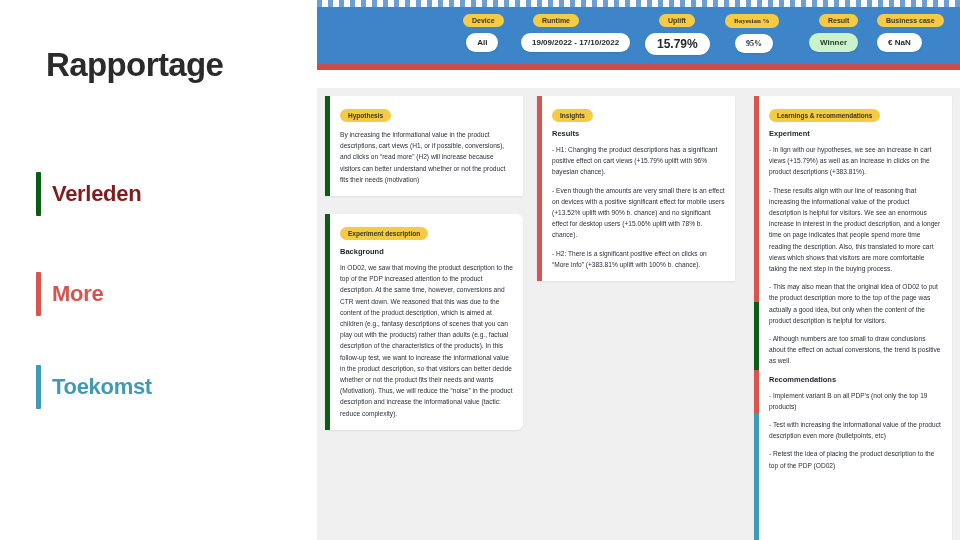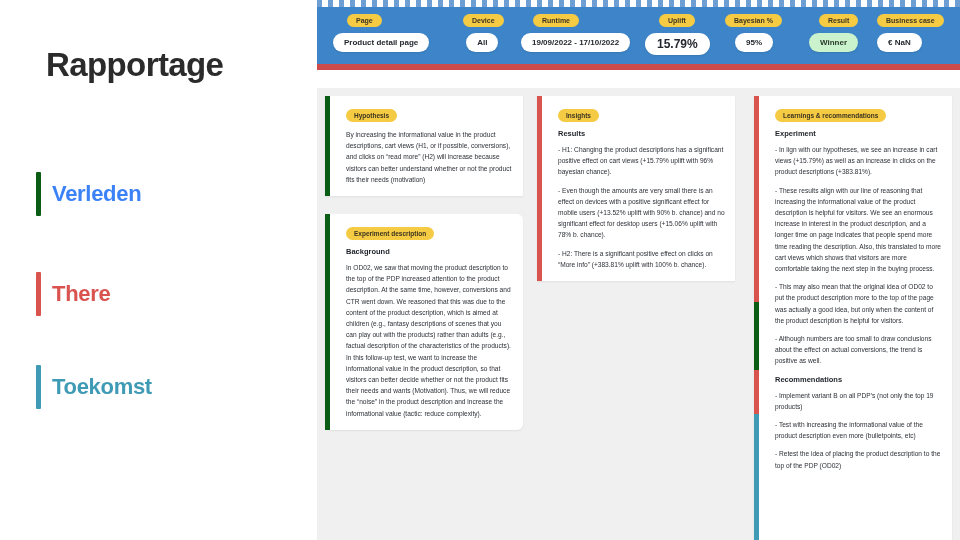--- a/index.html
+++ b/index.html
@@ -79,34 +79,34 @@
 
   #metric-0 { left: 16px; }
   #metric-0 .tagwrap { padding-left: 14px; }
   #metric-1 { left: 138px; }
   #metric-1 .tagwrap { padding-left: 8px; }
   #metric-1 .pillwrap { padding-left: 6px; text-align: center; }
   #metric-2 { left: 204px; }
   #metric-2 .tagwrap { padding-left: 12px; }
   #metric-3 { left: 328px; }
   #metric-3 .tagwrap { padding-left: 14px; }
-  #metric-4 { left: 404px; }
+  #metric-4 { left: 404px; font-family: Liberation Serif, serif; }
   #metric-4 .tagwrap { padding-left: 4px; }
   #metric-4 .pillwrap { padding-left: 14px; }
   #metric-5 { left: 492px; }
   #metric-5 .tagwrap { padding-left: 10px; }
   #metric-6 { left: 560px; }
 
   
   .card {
     position: absolute; background: #ffffff; display: flex;
     box-shadow: 0 1px 2px rgba(0,0,0,0.07);
   }
   .card-accent { width: 5px; flex: none; }
-  .card-body { flex: 1; padding: 8px 10px 11px 16px; min-width: 0; }
+  .card-body { flex: 1; padding: 8px 10px 11px 10px; min-width: 0; }
 
   .chip {
     display: inline-block; background: #f5cb44; color: #3b3320;
     font-size: 6.5px; font-weight: bold; border-radius: 8px;
     padding: 3px 8px; margin-bottom: 7px; white-space: nowrap;
   }
   .card-h {
     font-size: 7.5px; font-weight: bold; color: #1e2228;
     margin-bottom: 6px;
   }
@@ -132,43 +132,39 @@
 </head>
 <body>
 
 <div id="root">
 
   <div class="left-pane">
     <div class="deck-title">Rapportage</div>
 
     <div class="nav-item" id="nav-0">
       <div class="nav-bar" style="background:#0b5c14"></div>
-      <div class="nav-label" style="color:#3b82f6">Verleden</div>
+      <div class="nav-label" style="color:#7f1d1d">Verleden</div>
     </div>
     <div class="nav-item" id="nav-1">
       <div class="nav-bar" style="background:#d9534f"></div>
-      <div class="nav-label" style="color:#d9534f">There</div>
+      <div class="nav-label" style="color:#d9534f">More</div>
     </div>
     <div class="nav-item" id="nav-2">
       <div class="nav-bar" style="background:#3f9bb5"></div>
       <div class="nav-label" style="color:#3f9bb5">Toekomst</div>
     </div>
   </div>
 
   <div class="canvas">
 
     <div class="dot-strip"></div>
     <div class="header-band"></div>
     <div class="red-rule"></div>
     <div class="header-gap"></div>
 
-    <div class="metric" id="metric-0">
-      <span class="tagwrap"><span class="metric-tag">Page</span></span>
-      <span class="pillwrap"><span class="metric-pill">Product detail page</span></span>
-    </div>
     <div class="metric" id="metric-1">
       <span class="tagwrap"><span class="metric-tag">Device</span></span>
       <span class="pillwrap"><span class="metric-pill">All</span></span>
     </div>
     <div class="metric" id="metric-2">
       <span class="tagwrap"><span class="metric-tag">Runtime</span></span>
       <span class="pillwrap"><span class="metric-pill">19/09/2022 - 17/10/2022</span></span>
     </div>
     <div class="metric" id="metric-3">
       <span class="tagwrap"><span class="metric-tag">Uplift</span></span>

